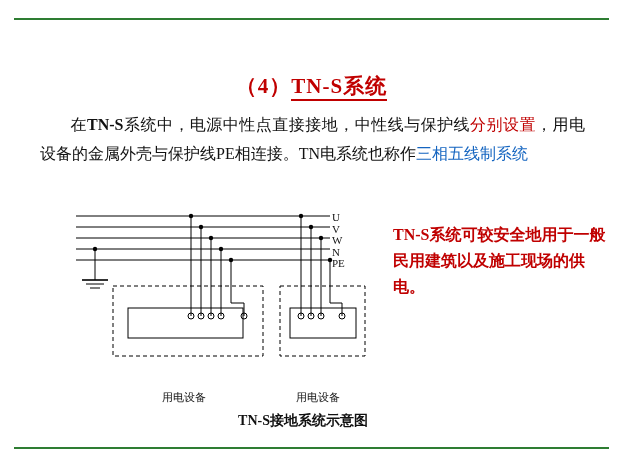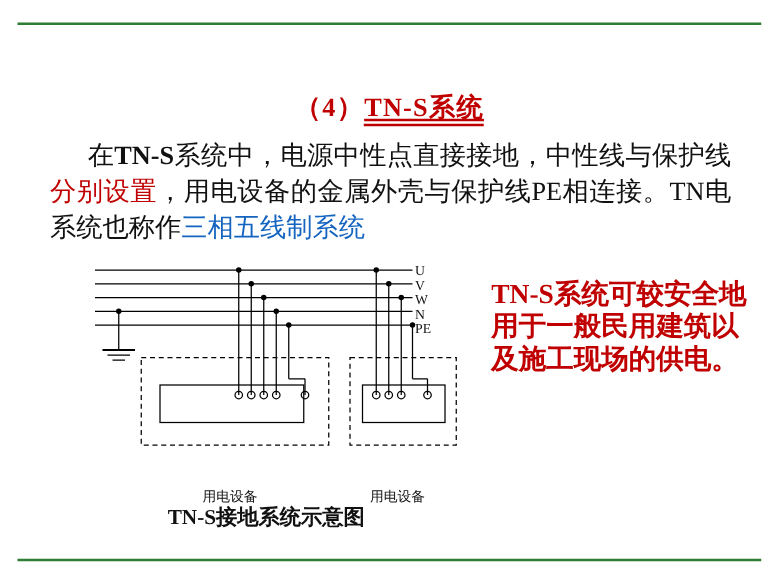--- a/index.html
+++ b/index.html
@@ -43,28 +43,27 @@
     width: 623px;
     text-align: center;
     font-size: 21px;
     font-weight: bold;
     color: #c00000;
     letter-spacing: 1px;
   }
   .title .underline {
     border-bottom: 2px solid #c00000;
     padding-bottom: 1px;
-    text-decoration: underline;
   }
   .para {
     position: absolute;
     left: 40px;
     top: 110px;
     width: 545px;
-    font-size: 21px;
+    font-size: 16px;
     line-height: 29px;
     color: #111111;
     text-align: justify;
   }
   .para .indent {
     display: inline-block;
     width: 30px;
   }
   .red {
     color: #c00000;
@@ -73,40 +72,40 @@
     color: #1565c0;
   }
   .bold {
     font-weight: bold;
   }
   .sidenote {
     position: absolute;
     left: 393px;
     top: 222px;
     width: 215px;
-    font-size: 22px;
+    font-size: 16px;
     line-height: 26px;
     color: #c00000;
     font-weight: bold;
     font-family: "Liberation Serif", serif;
   }
   .diagram {
     position: absolute;
     left: 58px;
     top: 208px;
     width: 310px;
     height: 165px;
   }
   .caption {
     position: absolute;
     left: 58px;
-    top: 402px;
+    top: 412px;
     width: 310px;
-    text-align: center;
-    font-size: 17px;
+    text-align: right;
+    font-size: 14px;
     font-weight: bold;
     color: #111111;
   }
   .phase-labels {
     position: absolute;
     left: 332px;
     top: 212px;
     font-size: 11px;
     line-height: 11.5px;
     color: #111111;

